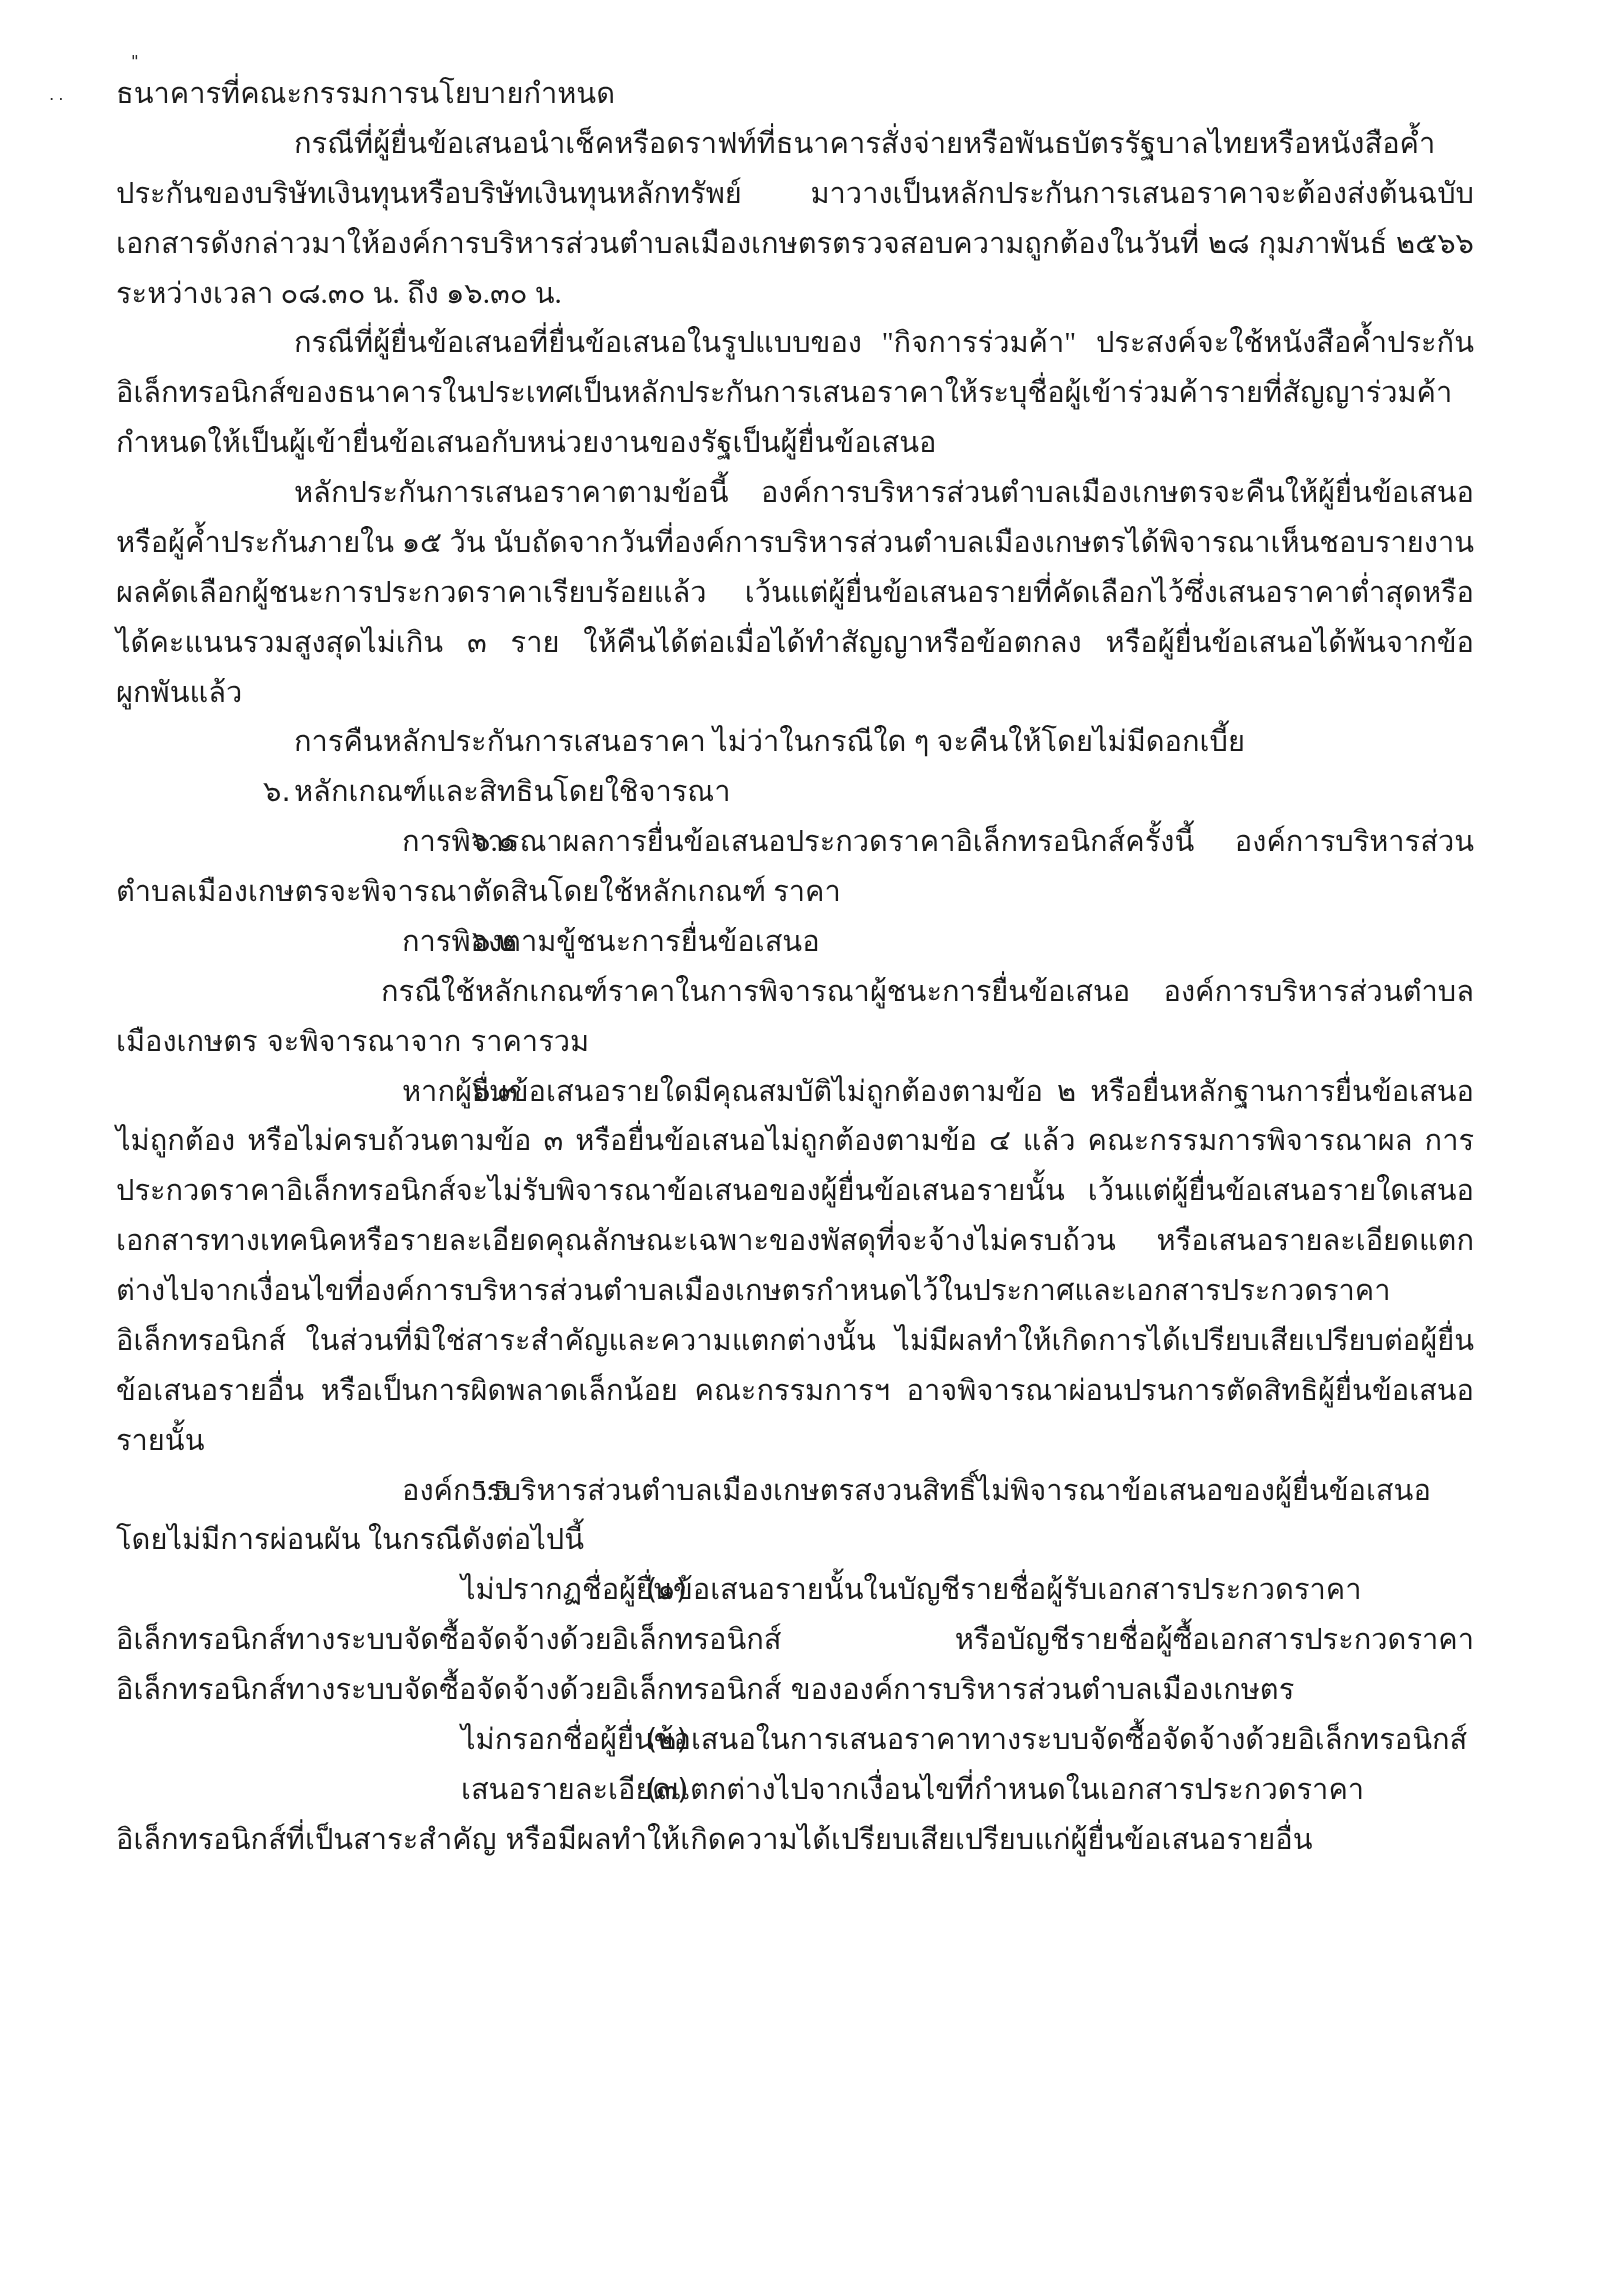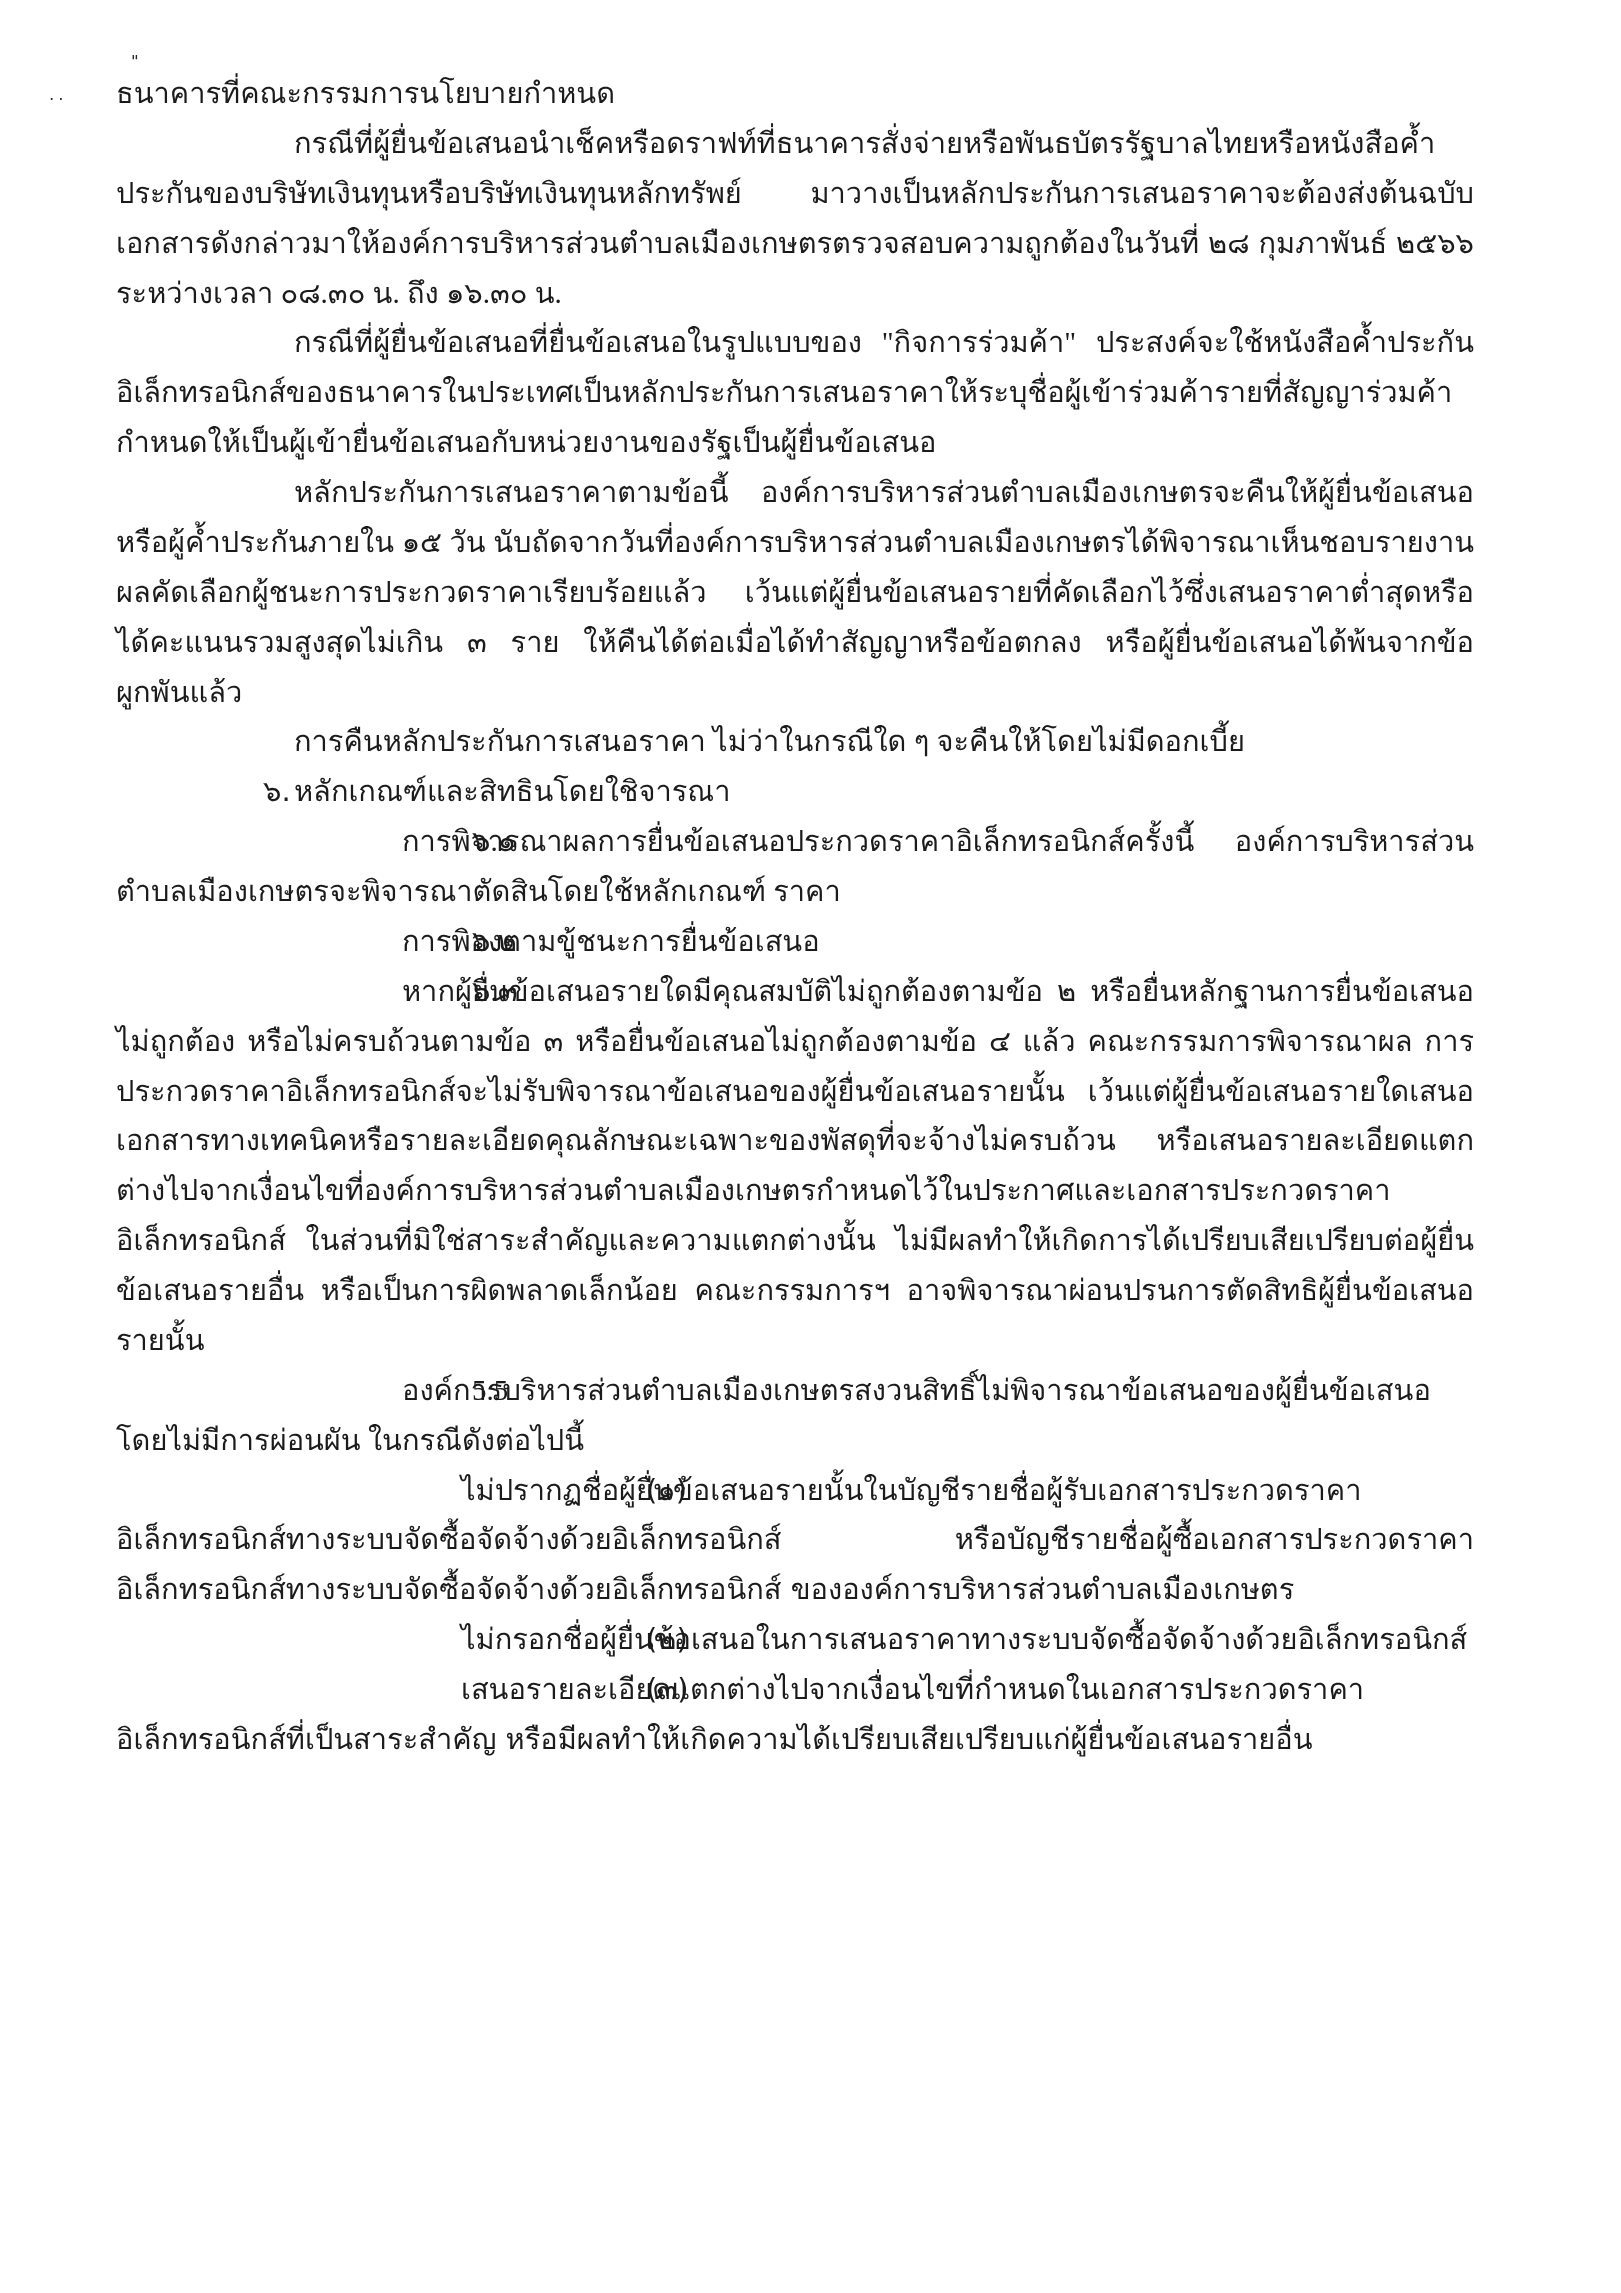--- a/index.html
+++ b/index.html
@@ -108,20 +108,21 @@
 
     <div class="heading-row">
       <span class="hnum">๖.</span>
       <span class="htext">หลักเกณฑ์และสิทธินโดยใชิจารณา</span>
     </div>
 
     <p class="para ind clause-row blk"><span class="cnum">๖.๑</span><span>การพิจารณาผลการยื่นข้อเสนอประกวดราคาอิเล็กทรอนิกส์ครั้งนี้ องค์การบริหารส่วนตำบลเมืองเกษตรจะพิจารณาตัดสินโดยใช้หลักเกณฑ์ ราคา</span></p>
 
     <p class="para ind clause-row blk"><span class="cnum">๖.๒</span><span>การพิองตามขู้ชนะการยื่นข้อเสนอ</span></p>
 
+    <p class="para ind-lg blk">กรณีใช้หลักเกณฑ์ราคาในการพิจารณาผู้ชนะการยื่นข้อเสนอ องค์การบริหารส่วนตำบลเมืองเกษตร จะพิจารณาจาก ราคารวม</p>
 
     <p class="para ind clause-row blk"><span class="cnum">๖.๓</span><span>หากผู้ยื่นข้อเสนอรายใดมีคุณสมบัติไม่ถูกต้องตามข้อ ๒ หรือยื่นหลักฐานการยื่นข้อเสนอไม่ถูกต้อง หรือไม่ครบถ้วนตามข้อ ๓ หรือยื่นข้อเสนอไม่ถูกต้องตามข้อ ๔ แล้ว คณะกรรมการพิจารณาผล การประกวดราคาอิเล็กทรอนิกส์จะไม่รับพิจารณาข้อเสนอของผู้ยื่นข้อเสนอรายนั้น เว้นแต่ผู้ยื่นข้อเสนอรายใดเสนอเอกสารทางเทคนิคหรือรายละเอียดคุณลักษณะเฉพาะของพัสดุที่จะจ้างไม่ครบถ้วน หรือเสนอรายละเอียดแตกต่างไปจากเงื่อนไขที่องค์การบริหารส่วนตำบลเมืองเกษตรกำหนดไว้ในประกาศและเอกสารประกวดราคาอิเล็กทรอนิกส์ ในส่วนที่มิใช่สาระสำคัญและความแตกต่างนั้น ไม่มีผลทำให้เกิดการได้เปรียบเสียเปรียบต่อผู้ยื่นข้อเสนอรายอื่น หรือเป็นการผิดพลาดเล็กน้อย คณะกรรมการฯ อาจพิจารณาผ่อนปรนการตัดสิทธิผู้ยื่นข้อเสนอรายนั้น</span></p>
 
     <p class="para ind clause-row blk"><span class="cnum">5.5</span><span>องค์การบริหารส่วนตำบลเมืองเกษตรสงวนสิทธิ์ไม่พิจารณาข้อเสนอของผู้ยื่นข้อเสนอโดยไม่มีการผ่อนผัน ในกรณีดังต่อไปนี้</span></p>
 
     <p class="para ind-lg sub-row blk"><span class="snum">(๑)</span><span>ไม่ปรากฏชื่อผู้ยื่นข้อเสนอรายนั้นในบัญชีรายชื่อผู้รับเอกสารประกวดราคาอิเล็กทรอนิกส์ทางระบบจัดซื้อจัดจ้างด้วยอิเล็กทรอนิกส์ หรือบัญชีรายชื่อผู้ซื้อเอกสารประกวดราคาอิเล็กทรอนิกส์ทางระบบจัดซื้อจัดจ้างด้วยอิเล็กทรอนิกส์ ขององค์การบริหารส่วนตำบลเมืองเกษตร</span></p>
 
     <p class="para ind-lg sub-row blk"><span class="snum">(๒)</span><span>ไม่กรอกชื่อผู้ยื่นข้อเสนอในการเสนอราคาทางระบบจัดซื้อจัดจ้างด้วยอิเล็กทรอนิกส์</span></p>
 
     <p class="para ind-lg sub-row blk"><span class="snum">(๓)</span><span>เสนอรายละเอียดแตกต่างไปจากเงื่อนไขที่กำหนดในเอกสารประกวดราคาอิเล็กทรอนิกส์ที่เป็นสาระสำคัญ หรือมีผลทำให้เกิดความได้เปรียบเสียเปรียบแก่ผู้ยื่นข้อเสนอรายอื่น</span></p>

